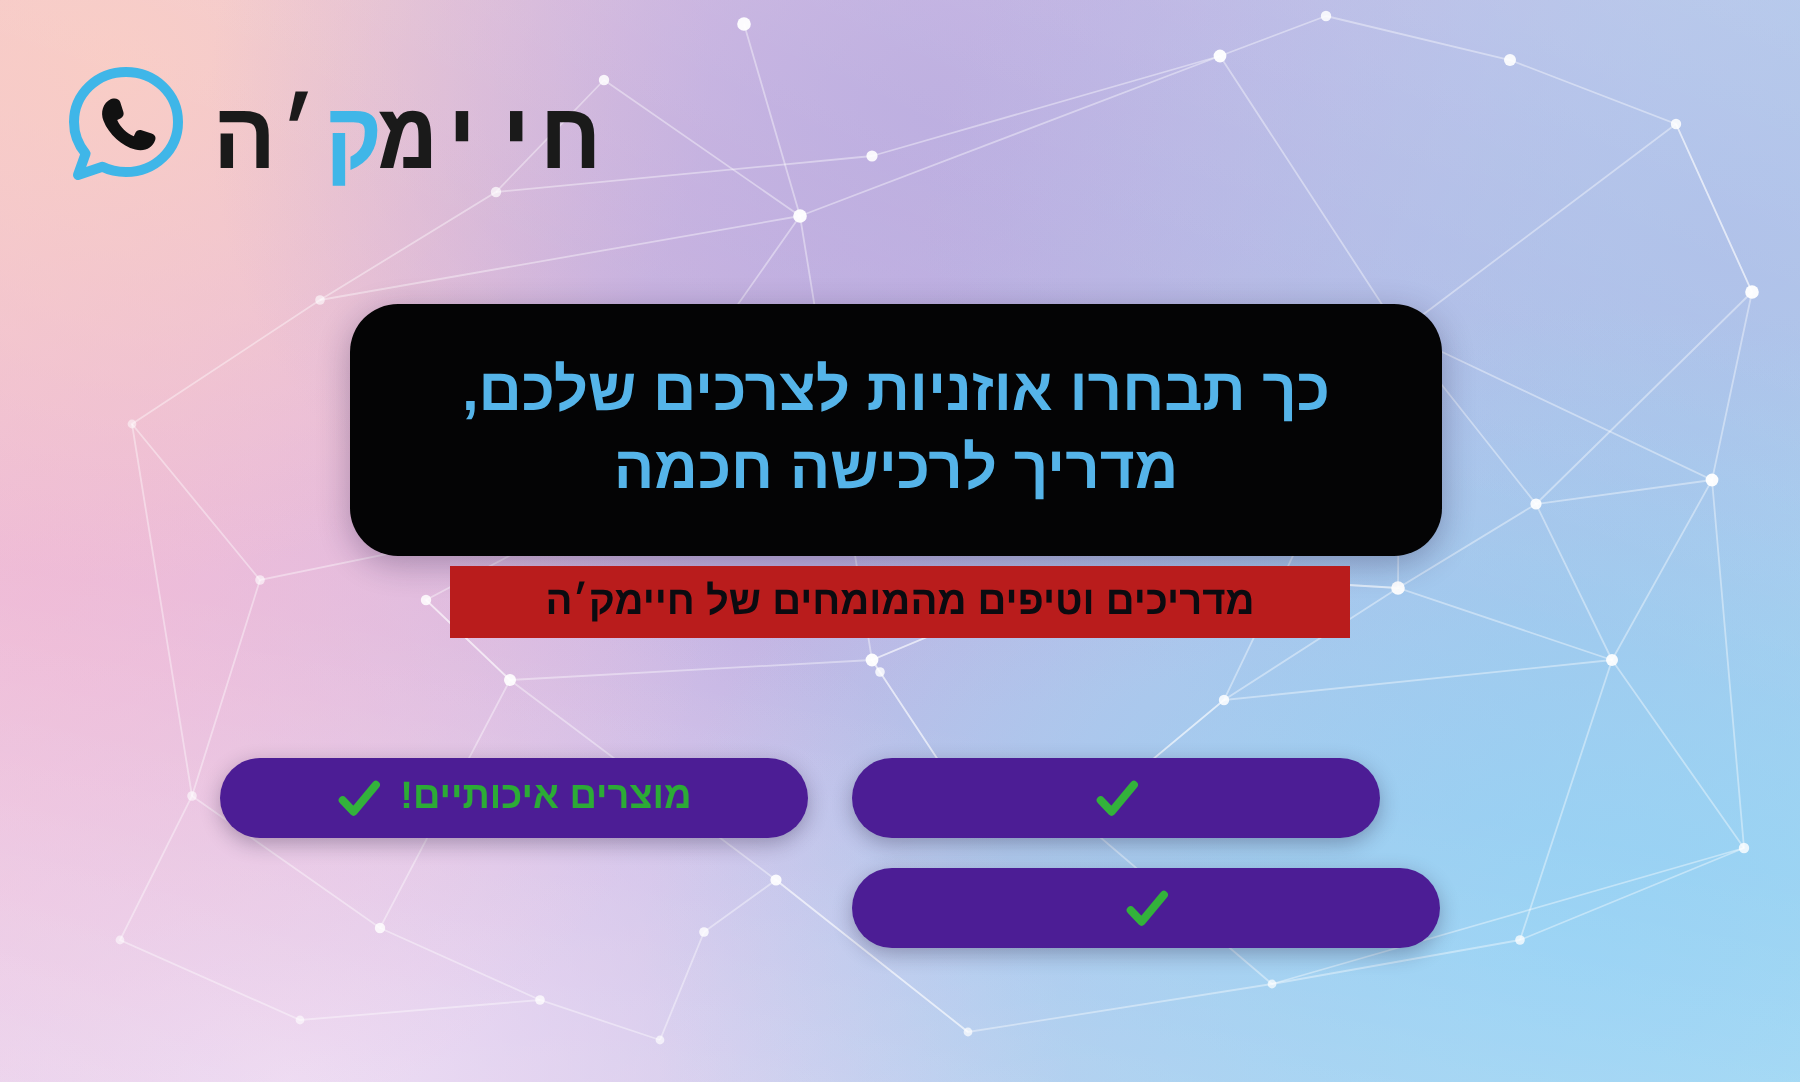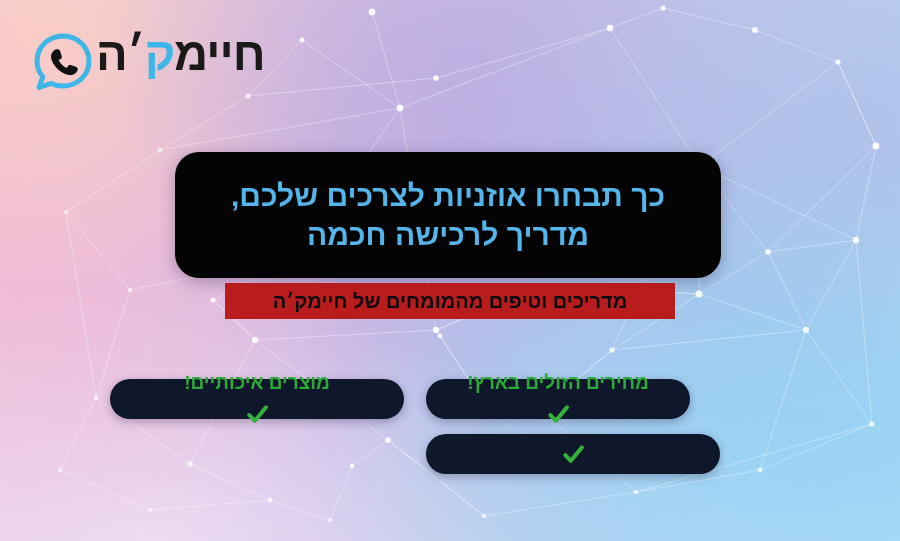--- a/index.html
+++ b/index.html
@@ -46,22 +46,24 @@
   .bg-net svg { display: block; width: 900px; height: 541px; }
 
   
   .logo-wrap {
     position: absolute;
     top: 30px;
     right: 620px;
     left: 34px;
     display: flex;
     flex-direction: row-reverse;
-    align-items: flex-start;
+    align-items: flex-end;
+    gap: 12px;
     width: 250px;
+    font-family: Liberation Mono, monospace;
   }
   .logo-text-block {
     display: flex;
     flex-direction: column;
     align-items: flex-start;
     line-height: 1;
   }
   .logo-word {
     font-size: 47px;
     font-weight: 800;
@@ -136,24 +138,24 @@
     top: 379px;
     width: 540px;
     display: grid;
     grid-template-columns: 1fr 1fr;
     grid-auto-rows: 40px;
     row-gap: 15px;
     column-gap: 22px;
     direction: rtl;
   }
   .badge {
-    background: #0f172a;
+    background: #4c1d95;
     border-radius: 20px;
     display: flex;
-    flex-direction: column;
+    flex-direction: row;
     align-items: center;
     justify-content: center;
     gap: 9px;
     padding: 0 16px;
     box-shadow: 0 3px 10px rgba(25,18,50,0.30);
     justify-self: stretch;
     direction: rtl;
   }
   .badge-cell-b { justify-self: end; width: 232px; }
   .badge-cell-a { justify-self: start; width: 262px; }
@@ -270,21 +272,20 @@
 מדריך לרכישה חכמה</div>
   </div>
 
   <div class="subtitle-bar">
     <span class="subtitle-text">מדריכים וטיפים מהמומחים של חיימק׳ה</span>
   </div>
 
   <div class="badge-grid">
 
     <div class="badge badge-cell-b">
-      <span class="badge-label">מחירים הזולים בארץ!</span>
       <svg class="badge-check" viewBox="0 0 24 24" aria-hidden="true">
         <path d="M3.5 12.6 L9.2 18.6 L20.8 4.6" fill="none" stroke="#33b23b" stroke-width="4.2" stroke-linecap="round" stroke-linejoin="round"></path>
       </svg>
     </div>
 
     <div class="badge badge-cell-a">
       <span class="badge-label">מוצרים איכותיים!</span>
       <svg class="badge-check" viewBox="0 0 24 24" aria-hidden="true">
         <path d="M3.5 12.6 L9.2 18.6 L20.8 4.6" fill="none" stroke="#33b23b" stroke-width="4.2" stroke-linecap="round" stroke-linejoin="round"></path>
       </svg>

